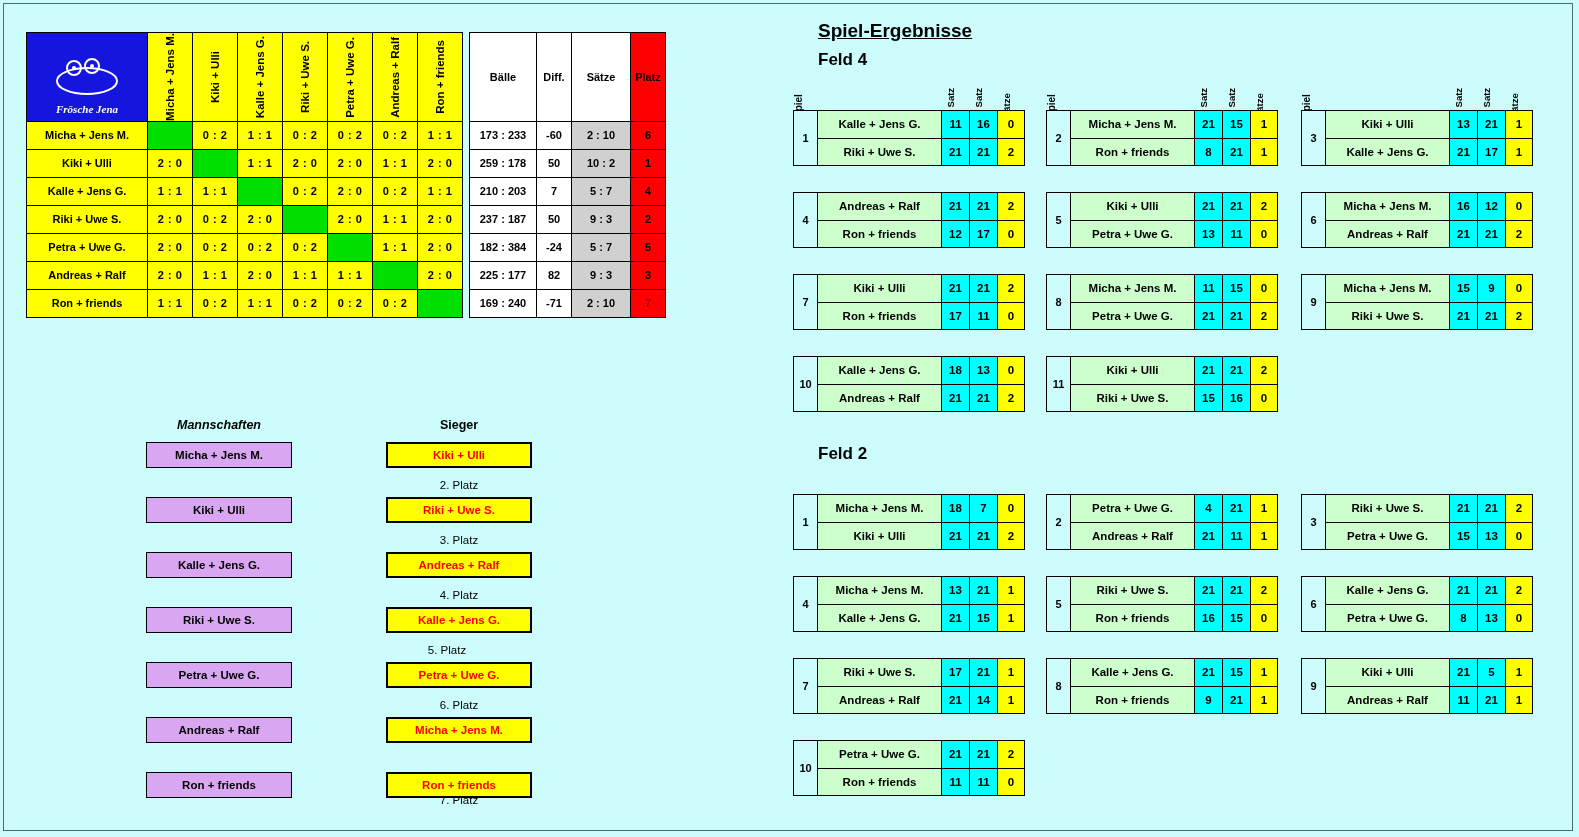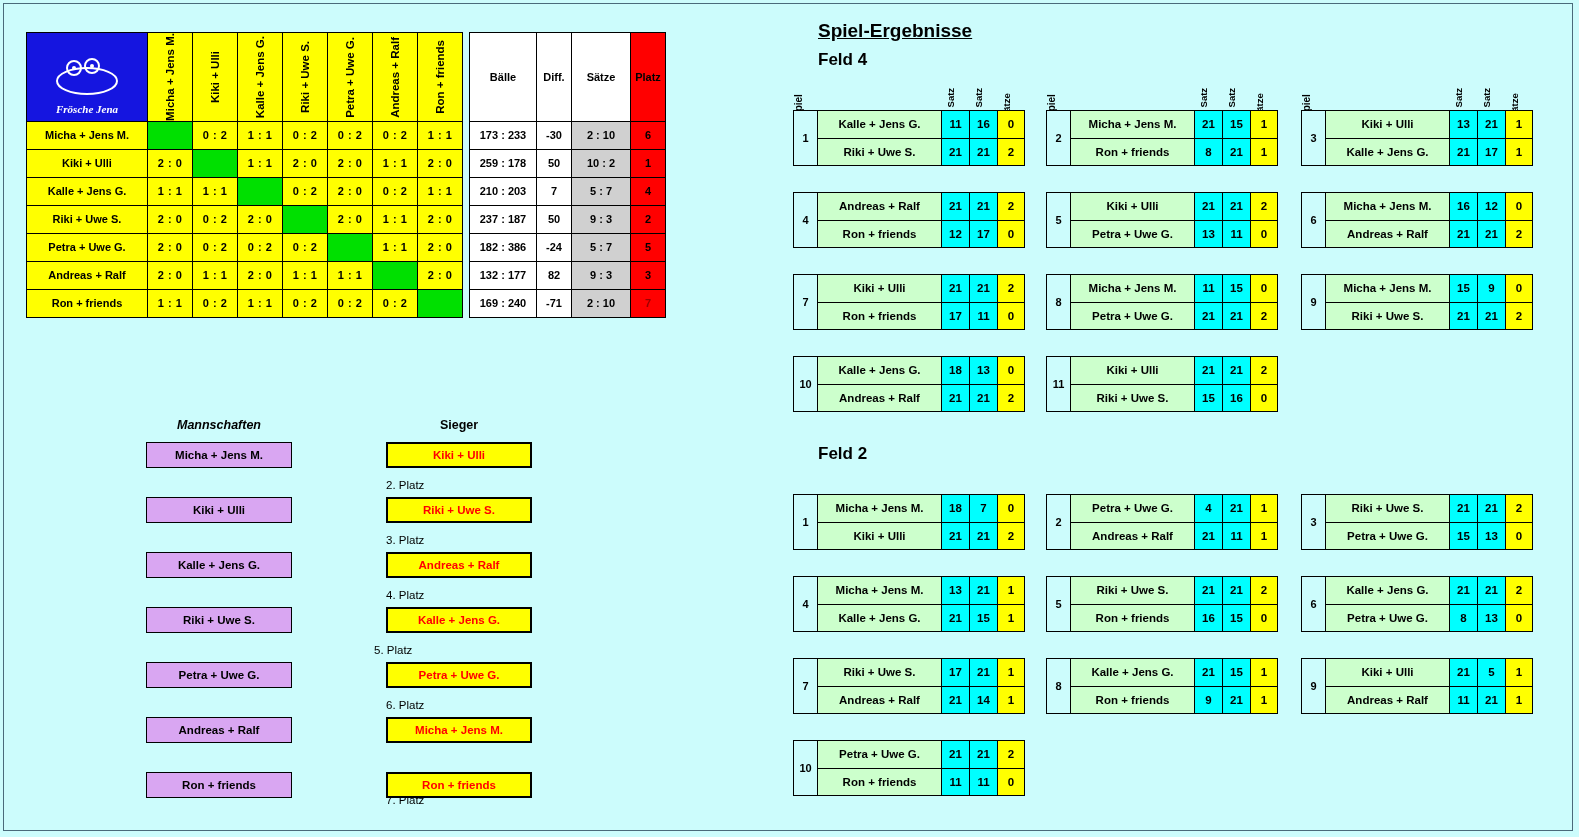--- a/index.html
+++ b/index.html
@@ -98,21 +98,21 @@
   .win-box{
     position:absolute;
     width:146px;height:26px;
     background:#ffff00;
     border:2px solid #000;
     display:flex;align-items:center;justify-content:center;
     font-size:11.5px;font-weight:bold;color:#ff0000;
     box-sizing:border-box;
   }
   .win-label{
-    position:absolute;width:146px;
+    position:absolute;width:146px;text-align:center;
     font-size:11.5px;font-weight:normal;
   }
 
   
   .main-title{
     position:absolute;left:818px;top:20px;
     font-size:19px;font-weight:bold;text-decoration:underline;
   }
   .feld-title{
     position:absolute;font-size:17px;font-weight:bold;
@@ -221,21 +221,21 @@
         <td class="rowname">Micha + Jens M.</td>
         <td class="cell diag"></td>
         <td class="cell">0 : 2</td>
         <td class="cell">1 : 1</td>
         <td class="cell">0 : 2</td>
         <td class="cell">0 : 2</td>
         <td class="cell">0 : 2</td>
         <td class="cell">1 : 1</td>
         <td class="spacer-col" style="border: none;"></td>
         <td class="c-balls">173  :  233</td>
-        <td class="c-diff">-30</td>
+        <td class="c-diff">-60</td>
         <td class="c-saetze">2 : 10</td>
         <td class="c-platz">6</td>
       </tr>
       <tr>
         <td class="rowname">Kiki + Ulli</td>
         <td class="cell">2 : 0</td>
         <td class="cell diag"></td>
         <td class="cell">1 : 1</td>
         <td class="cell">2 : 0</td>
         <td class="cell">2 : 0</td>
@@ -280,36 +280,36 @@
       <tr>
         <td class="rowname">Petra + Uwe G.</td>
         <td class="cell">2 : 0</td>
         <td class="cell">0 : 2</td>
         <td class="cell">0 : 2</td>
         <td class="cell">0 : 2</td>
         <td class="cell diag"></td>
         <td class="cell">1 : 1</td>
         <td class="cell">2 : 0</td>
         <td class="spacer-col" style="border: none;"></td>
-        <td class="c-balls">182  :  386</td>
+        <td class="c-balls">182  :  384</td>
         <td class="c-diff">-24</td>
         <td class="c-saetze">5 :  7</td>
         <td class="c-platz">5</td>
       </tr>
       <tr>
         <td class="rowname">Andreas + Ralf</td>
         <td class="cell">2 : 0</td>
         <td class="cell">1 : 1</td>
         <td class="cell">2 : 0</td>
         <td class="cell">1 : 1</td>
         <td class="cell">1 : 1</td>
         <td class="cell diag"></td>
         <td class="cell">2 : 0</td>
         <td class="spacer-col" style="border: none;"></td>
-        <td class="c-balls">132  :  177</td>
+        <td class="c-balls">225  :  177</td>
         <td class="c-diff">82</td>
         <td class="c-saetze">9 :  3</td>
         <td class="c-platz">3</td>
       </tr>
       <tr>
         <td class="rowname">Ron + friends</td>
         <td class="cell">1 : 1</td>
         <td class="cell">0 : 2</td>
         <td class="cell">1 : 1</td>
         <td class="cell">0 : 2</td>

